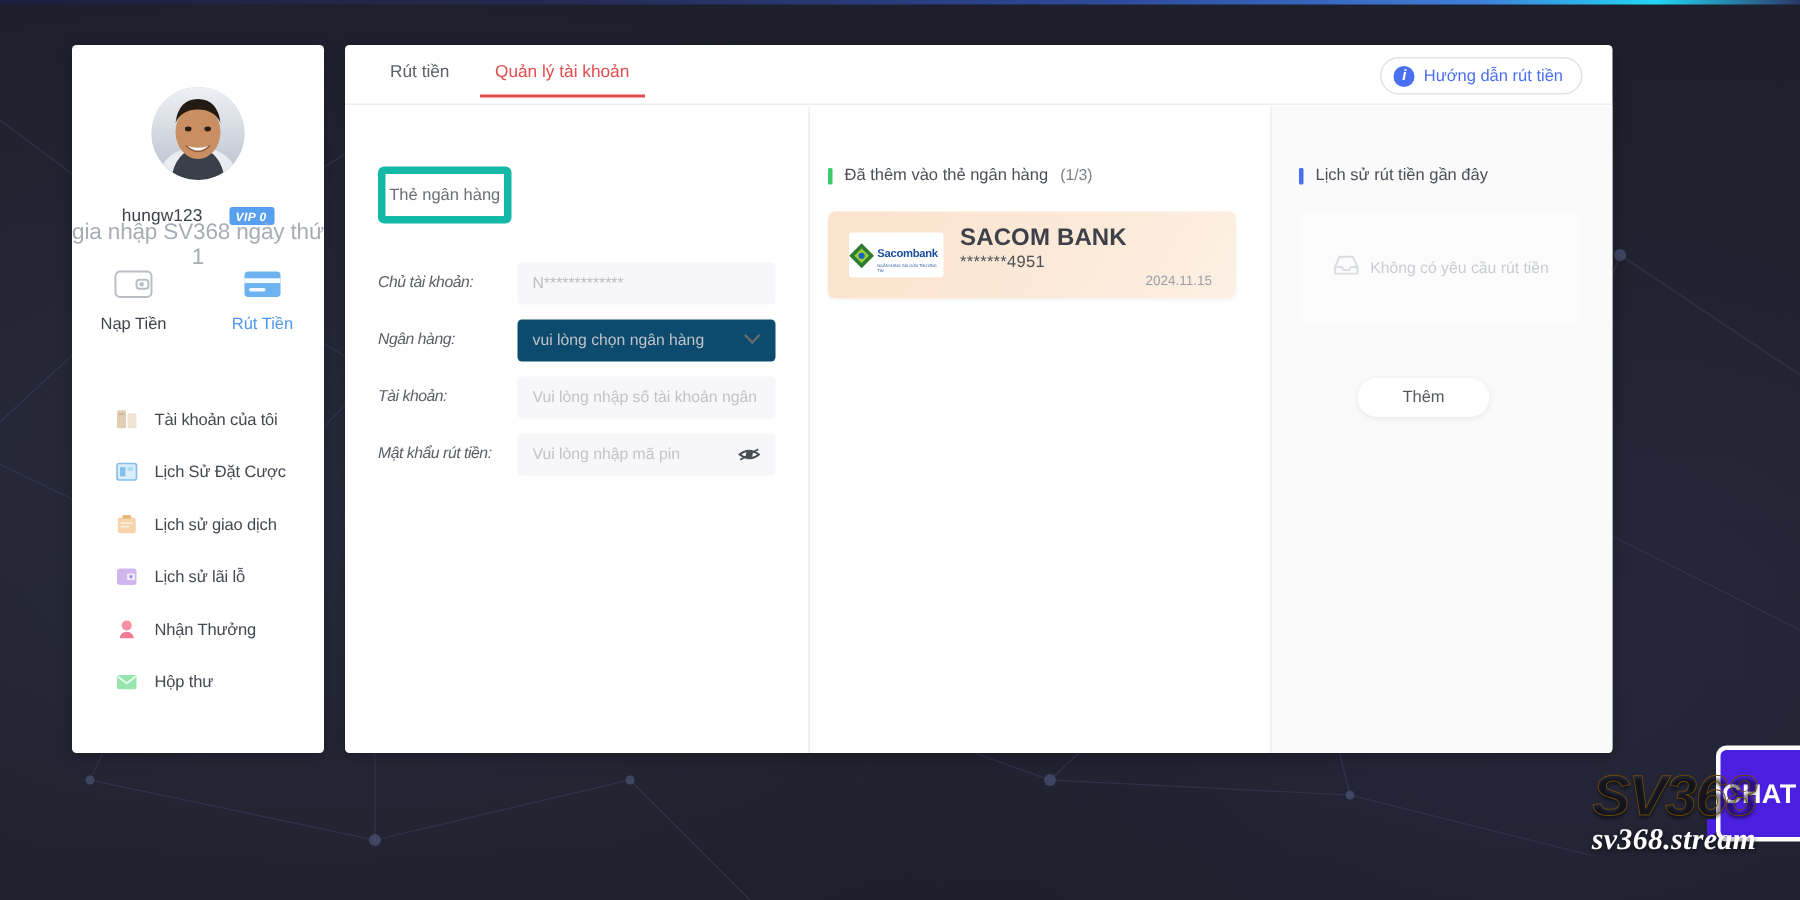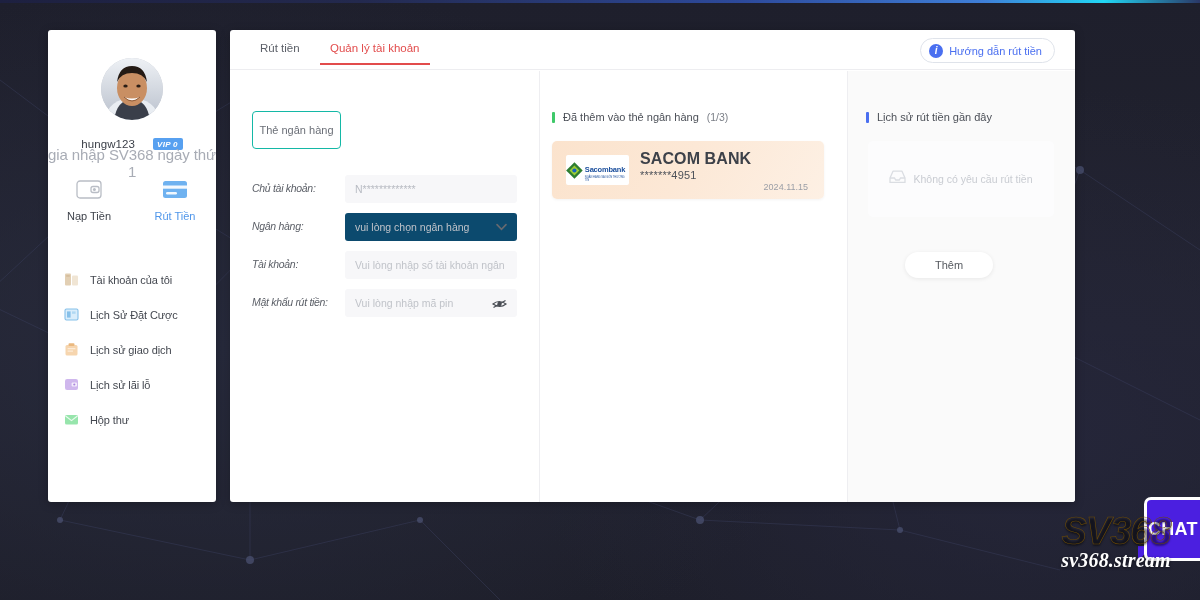--- a/index.html
+++ b/index.html
@@ -64,21 +64,21 @@
     display: flex; justify-content: center; gap: 30px;
   }
   .action { width: 56px; text-align: center; cursor: pointer; }
   .action .ico { height: 26px; display: flex; align-items: center; justify-content: center; }
   .action .lbl { font-size: 11px; margin-top: 8px; color: #3f434b; }
   .action.active .lbl { color: #4f96ea; }
 
   .menu { position: absolute; top: 232px; left: 0; width: 100%; }
   .menu-item {
     height: 35px; display: flex; align-items: center;
-    padding-left: 16px; gap: 11px; cursor: pointer;
+    padding-left: 29px; gap: 11px; cursor: pointer;
   }
   .menu-item .mi-ico {
     width: 15px; height: 15px; border-radius: 2px; flex: 0 0 15px;
     position: relative; opacity: .92;
   }
   .menu-item .mi-lbl { font-size: 11px; color: #43474f; letter-spacing: -.1px; }
 
   
   #tabbar {
     position: absolute; left: 0; top: 0; width: 845px; height: 40px;
@@ -118,21 +118,21 @@
     border-right: 1px solid #eeeef1;
   }
   #col-hist {
     position: absolute; left: 618px; top: 41px; width: 227px; height: 431px;
     background: #fafafa;
   }
 
   
   #card-type-btn {
     position: absolute; left: 22px; top: 40px; width: 89px; height: 38px;
-    border: 1px solid #14b8a6; border-radius: 4px; background: #fff;
+    border: 5px solid #14b8a6; border-radius: 4px; background: #fff;
     display: flex; align-items: center; justify-content: center; text-align: center;
     font-size: 11px; color: #6b6f77; line-height: 14px; cursor: pointer;
   }
   .frow { position: absolute; left: 22px; width: 265px; height: 28px; }
   .frow .flabel {
     position: absolute; left: 0; top: 7px; font-size: 10.5px; color: #5a5e66;
     letter-spacing: -.3px; white-space: nowrap; font-style: italic;
   }
   .frow .finput {
     position: absolute; left: 93px; top: 0; width: 172px; height: 28px;
@@ -385,20 +385,29 @@
             <rect x="1" y="2" width="13" height="11" rx="2" fill="#cbb1ec"></rect>
             <rect x="7.6" y="5.4" width="5.4" height="4.2" rx="1" fill="#f3ecfb"></rect>
             <circle cx="10.3" cy="7.5" r="1.1" fill="#a47bdc"></circle>
           </svg>
         </span>
         <span class="mi-lbl">Lịch sử lãi lỗ</span>
       </div>
       <div class="menu-item">
         <span class="mi-ico">
           <svg width="15" height="15" viewBox="0 0 15 15">
+            <circle cx="7.5" cy="5" r="3.4" fill="#f5899f"></circle>
+            <path d="M2.8 13.5 q0.6 -4.2 4.7 -4.4 q4.1 0.2 4.7 4.4 z" fill="#f06f8e"></path>
+          </svg>
+        </span>
+        <span class="mi-lbl">Nhận Thưởng</span>
+      </div>
+      <div class="menu-item">
+        <span class="mi-ico">
+          <svg width="15" height="15" viewBox="0 0 15 15">
             <rect x="1" y="3" width="13" height="9.5" rx="1.5" fill="#8fe3a6"></rect>
             <path d="M1.6 4 L7.5 8.6 L13.4 4" stroke="#e9fbee" stroke-width="1.2" fill="none"></path>
           </svg>
         </span>
         <span class="mi-lbl">Hộp thư</span>
       </div>
     </div>
   </div>
 
   <div id="main-card">

